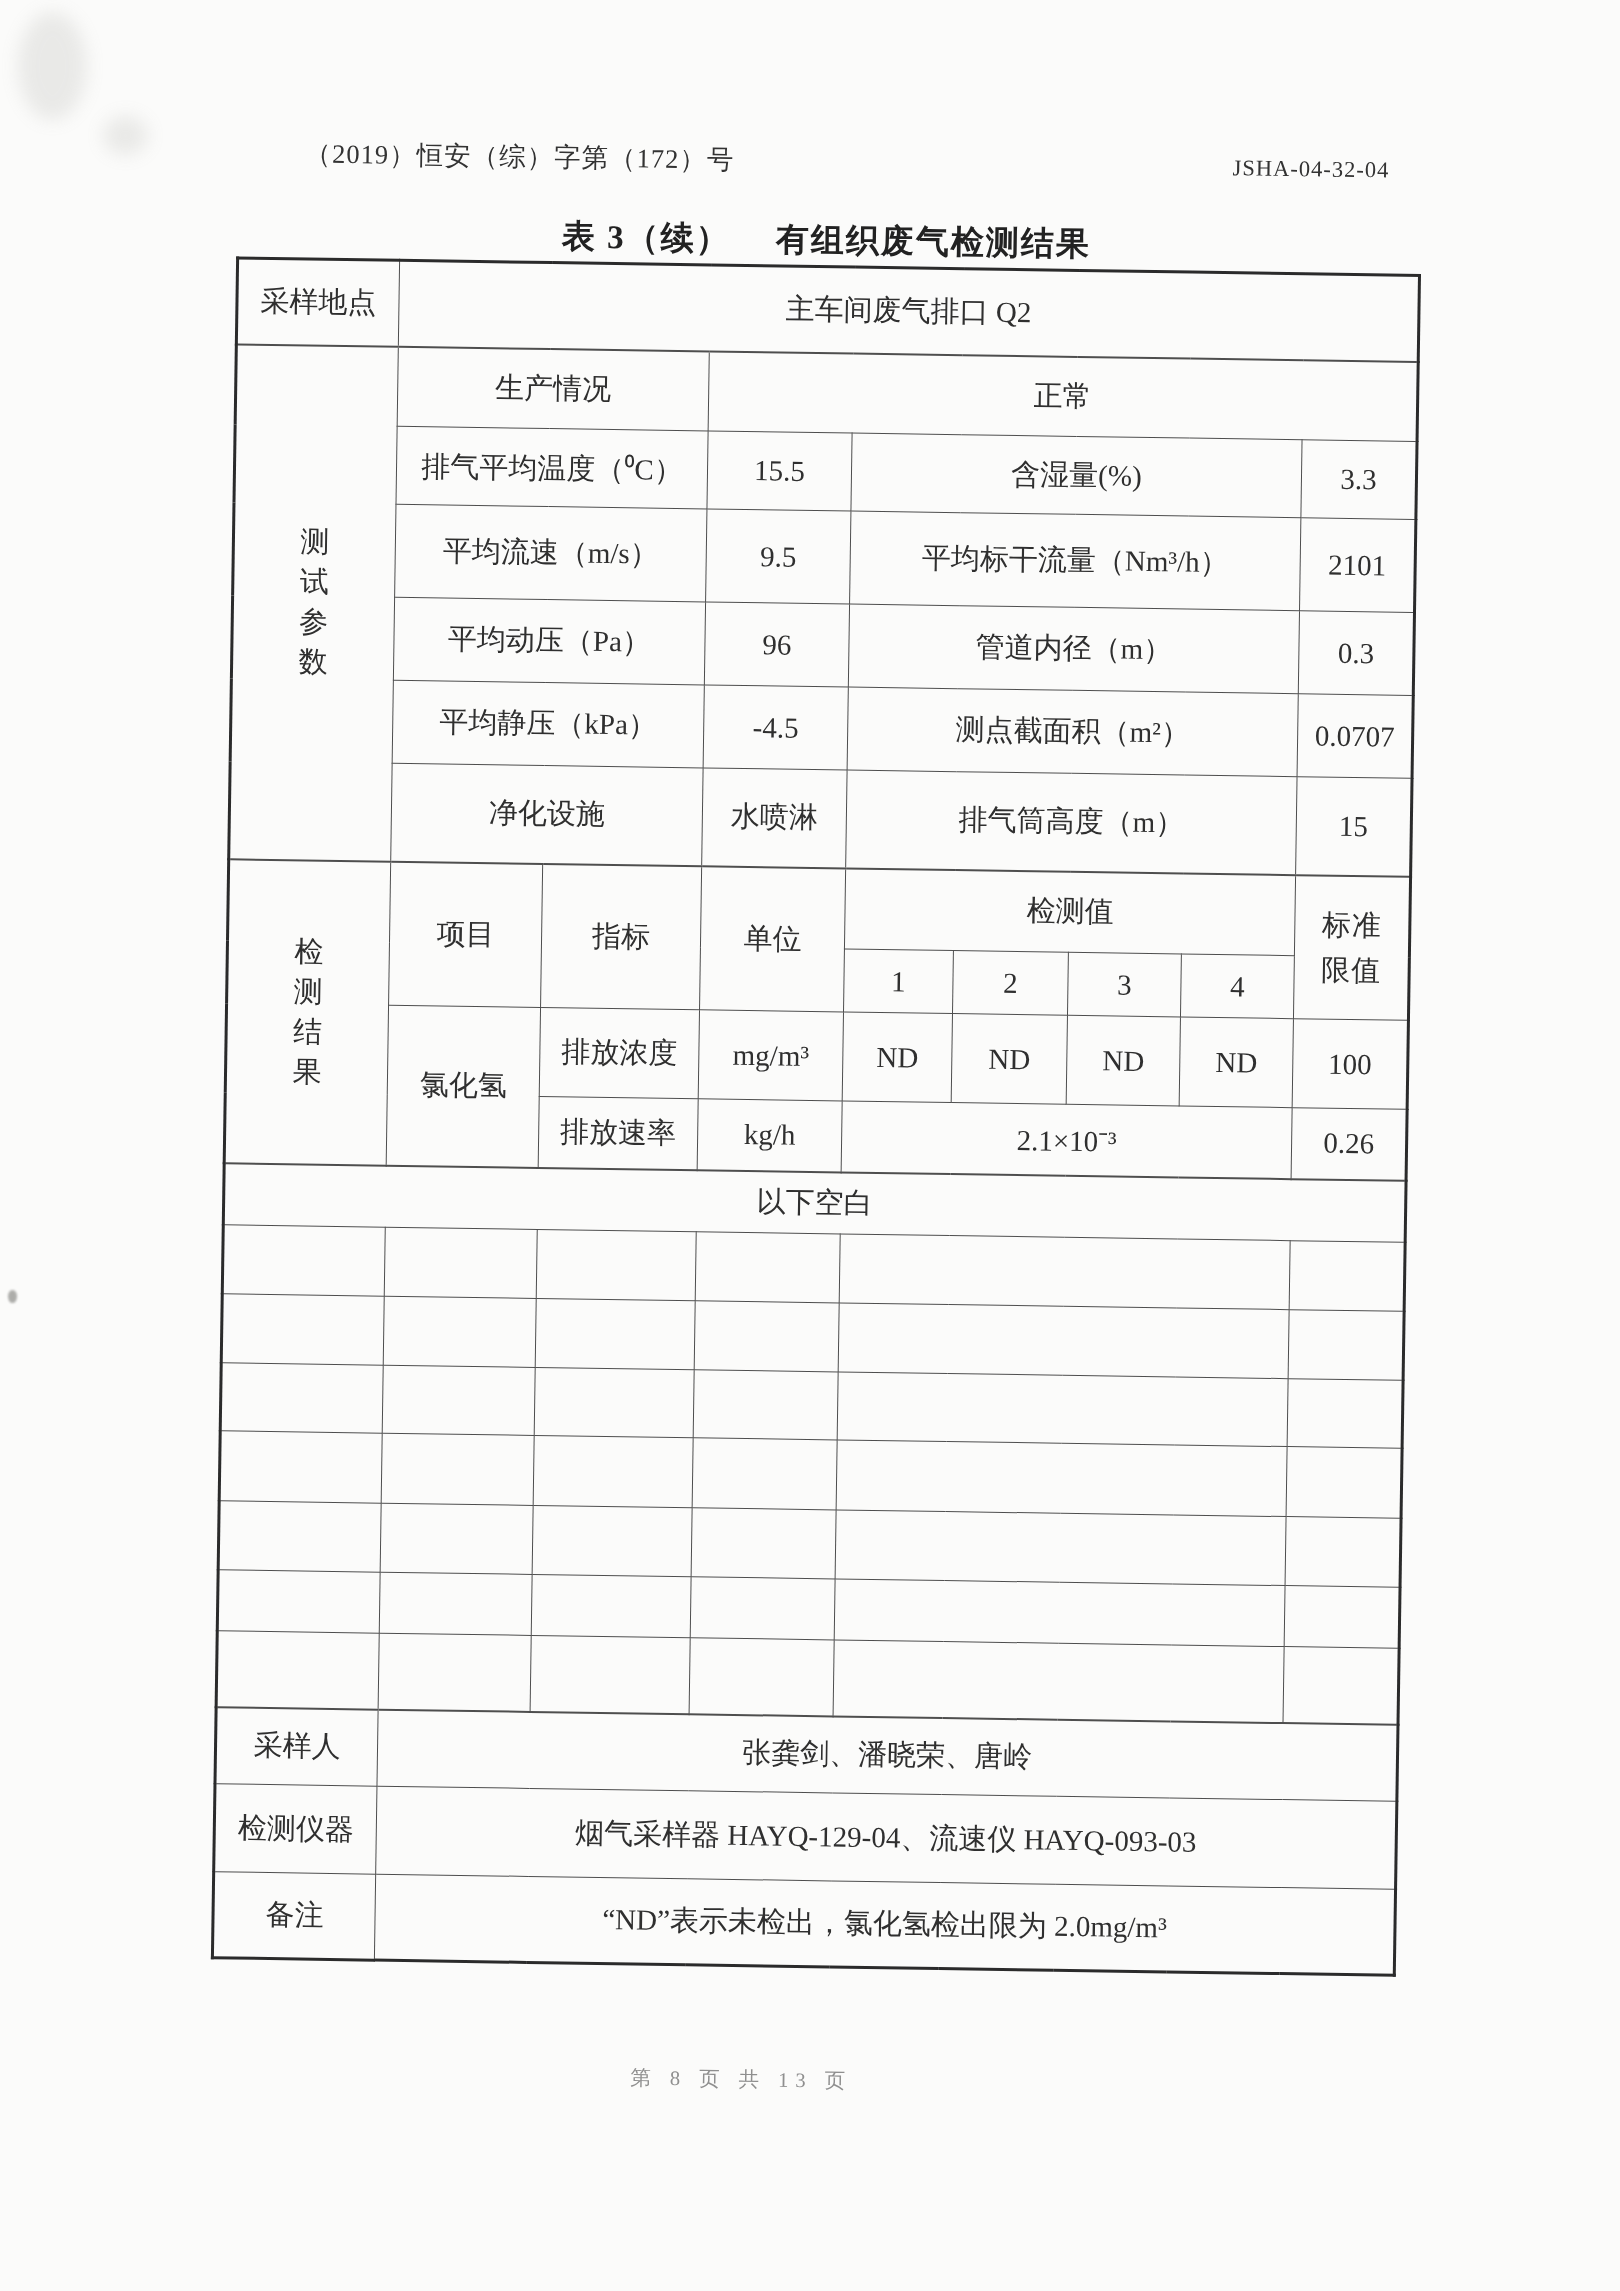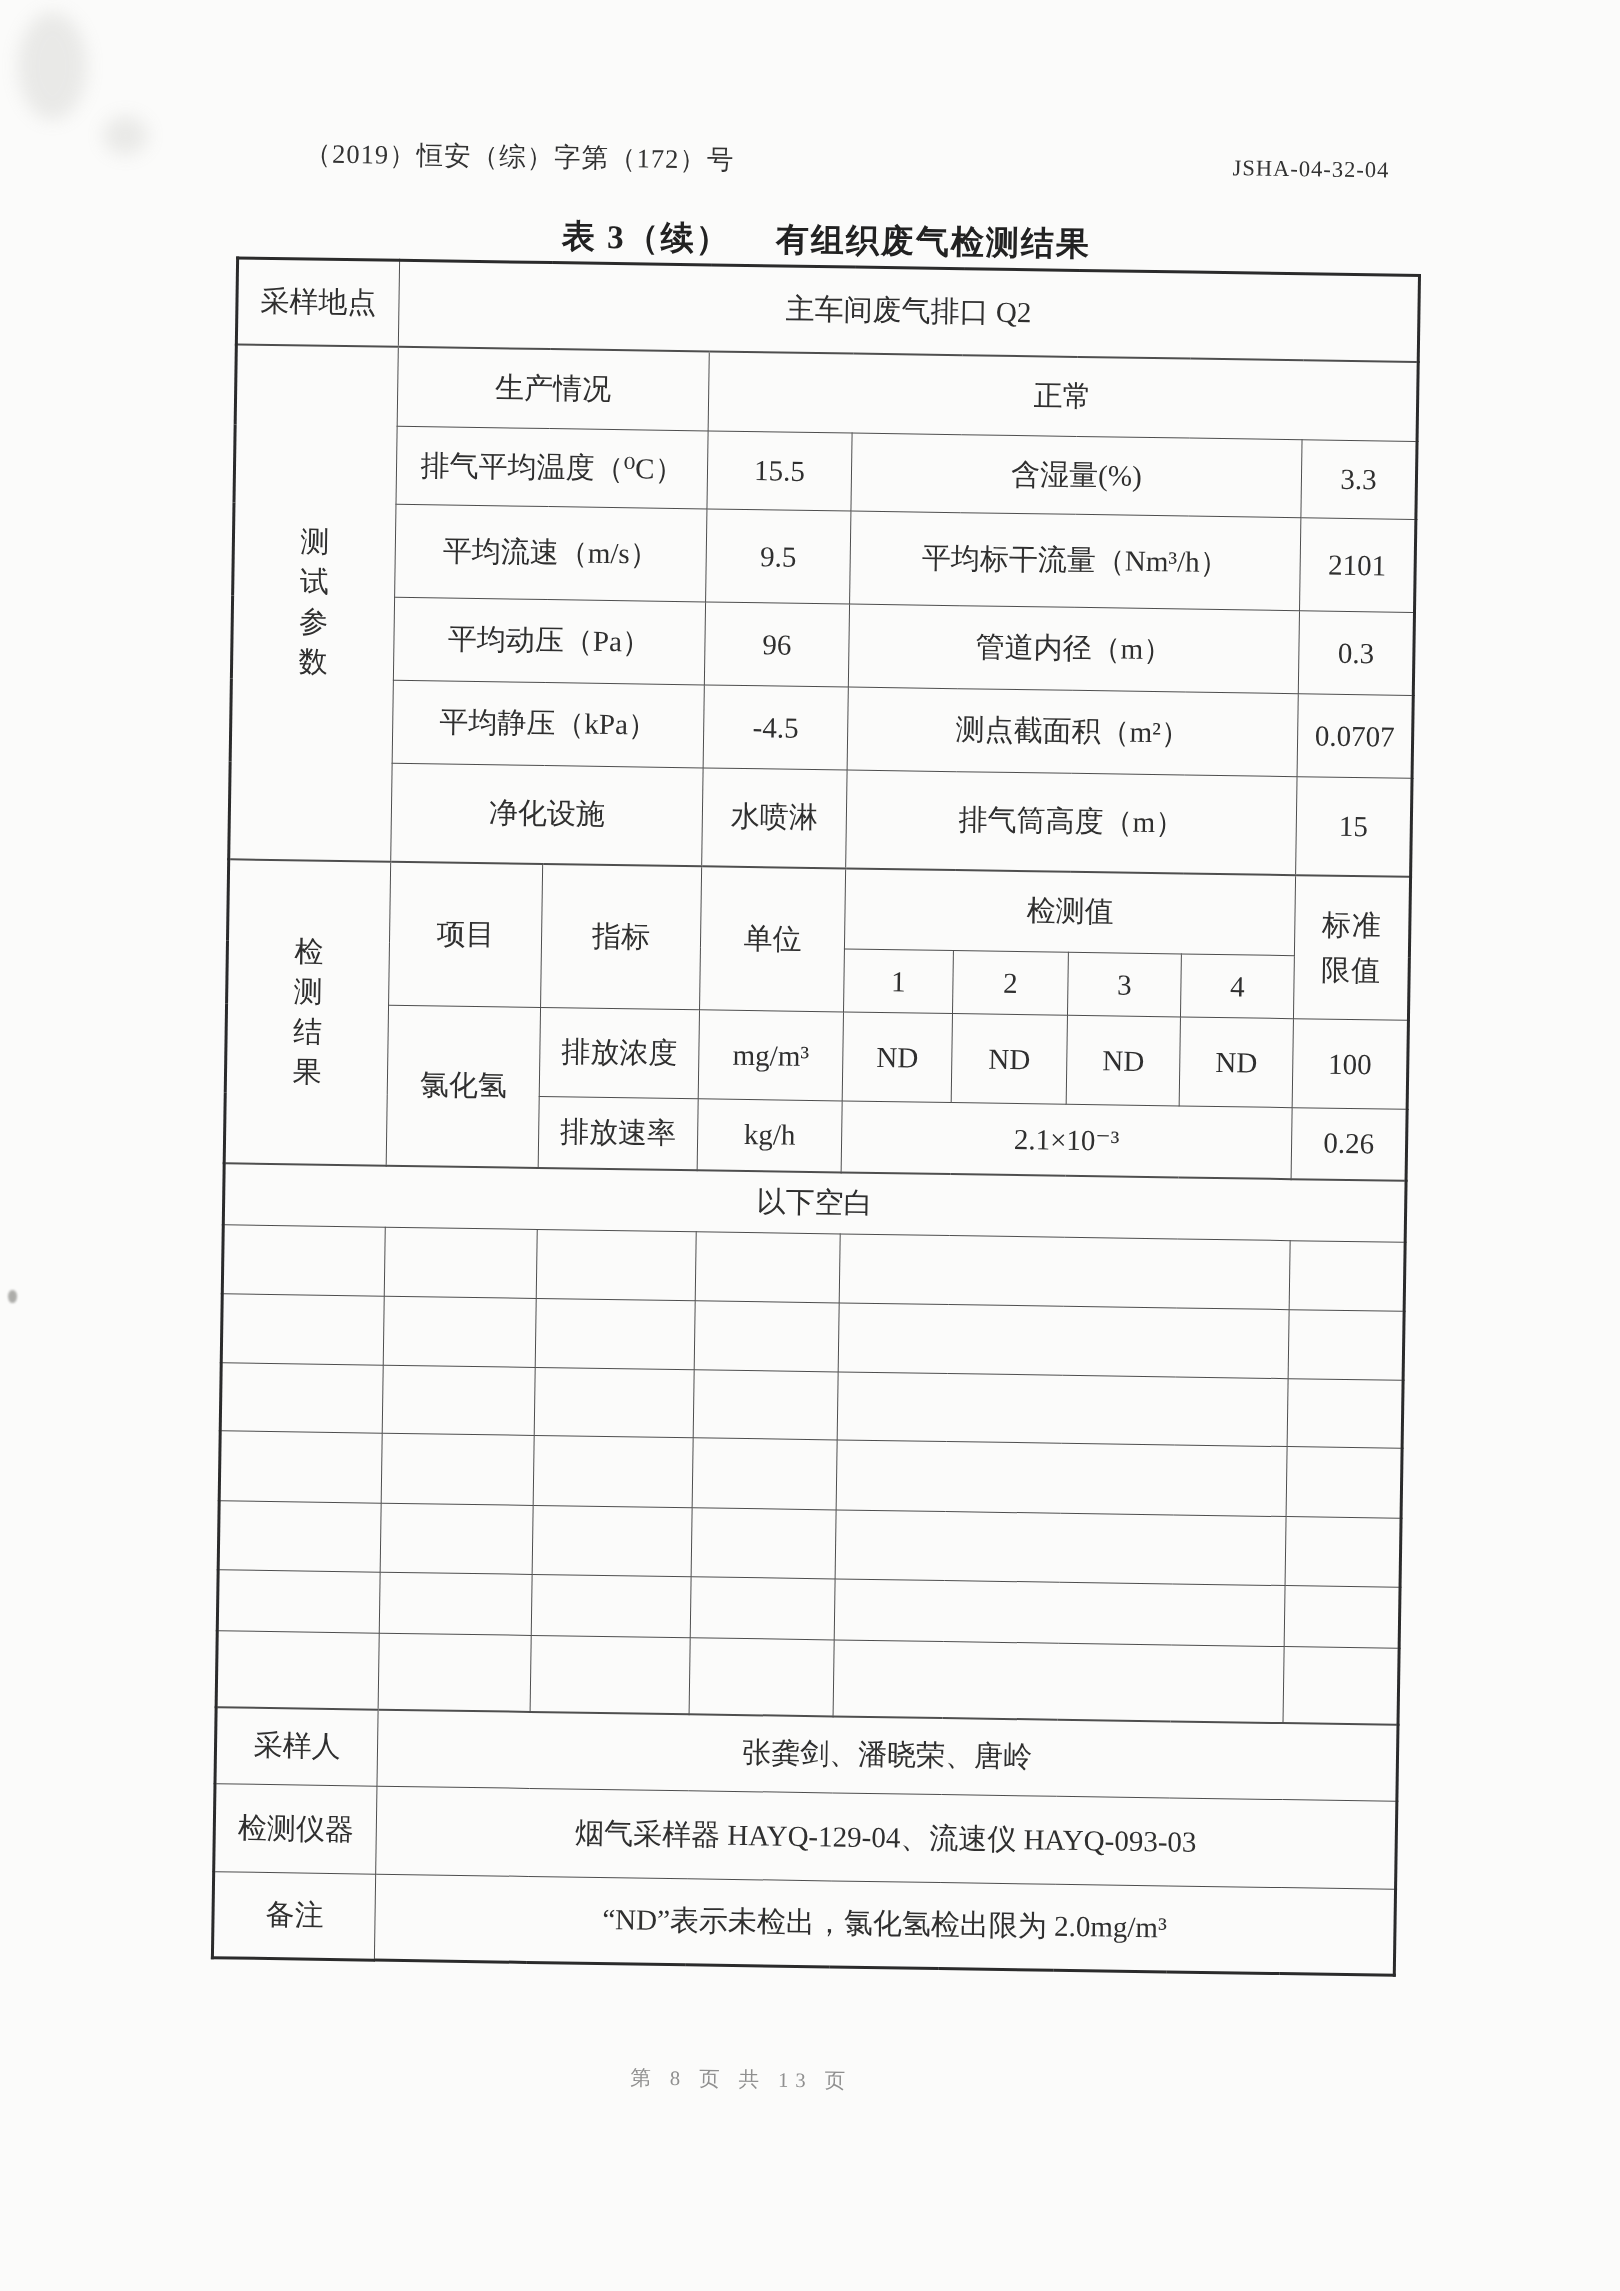--- a/index.html
+++ b/index.html
@@ -2,21 +2,21 @@
 <html><head>
 <meta charset="utf-8">
 <style>
   html,body{margin:0;padding:0;}
   body{
     width:1620px;height:2292px;position:relative;overflow:hidden;
     background:#f7f7f5;
     font-family:"Liberation Serif","DejaVu Serif",serif;
     color:#2f2f2f;
   }
-  .page{position:absolute;inset:0;background:#fbfbfa;}
+  .page{position:absolute;inset:0;background:#fbfbfa;font-family:Liberation Serif, serif;}
   .smudge{position:absolute;border-radius:50%;background:#9a9a94;filter:blur(8.8px);opacity:.18;}
   .speck{position:absolute;width:8.8px;height:12.7px;background:#6f6f6a;border-radius:50%;filter:blur(1px);opacity:.55;}
   .scan{position:absolute;inset:0;transform:rotate(0.85deg);transform-origin:810px 1147px;}
 
   .doc-number{position:absolute;left:290px;top:143px;font-size:26.5px;letter-spacing:1px;color:#333;}
   .form-code{position:absolute;left:1218px;top:149px;font-size:22.5px;letter-spacing:1px;color:#333;}
   .title{position:absolute;left:223px;top:218px;width:1180px;text-align:center;
          font-size:33px;font-weight:bold;letter-spacing:2px;color:#222;}
   .footer{position:absolute;left:549px;top:2066px;width:412px;text-align:center;
           font-size:20.6px;letter-spacing:6.9px;color:#8f8f8f;}

